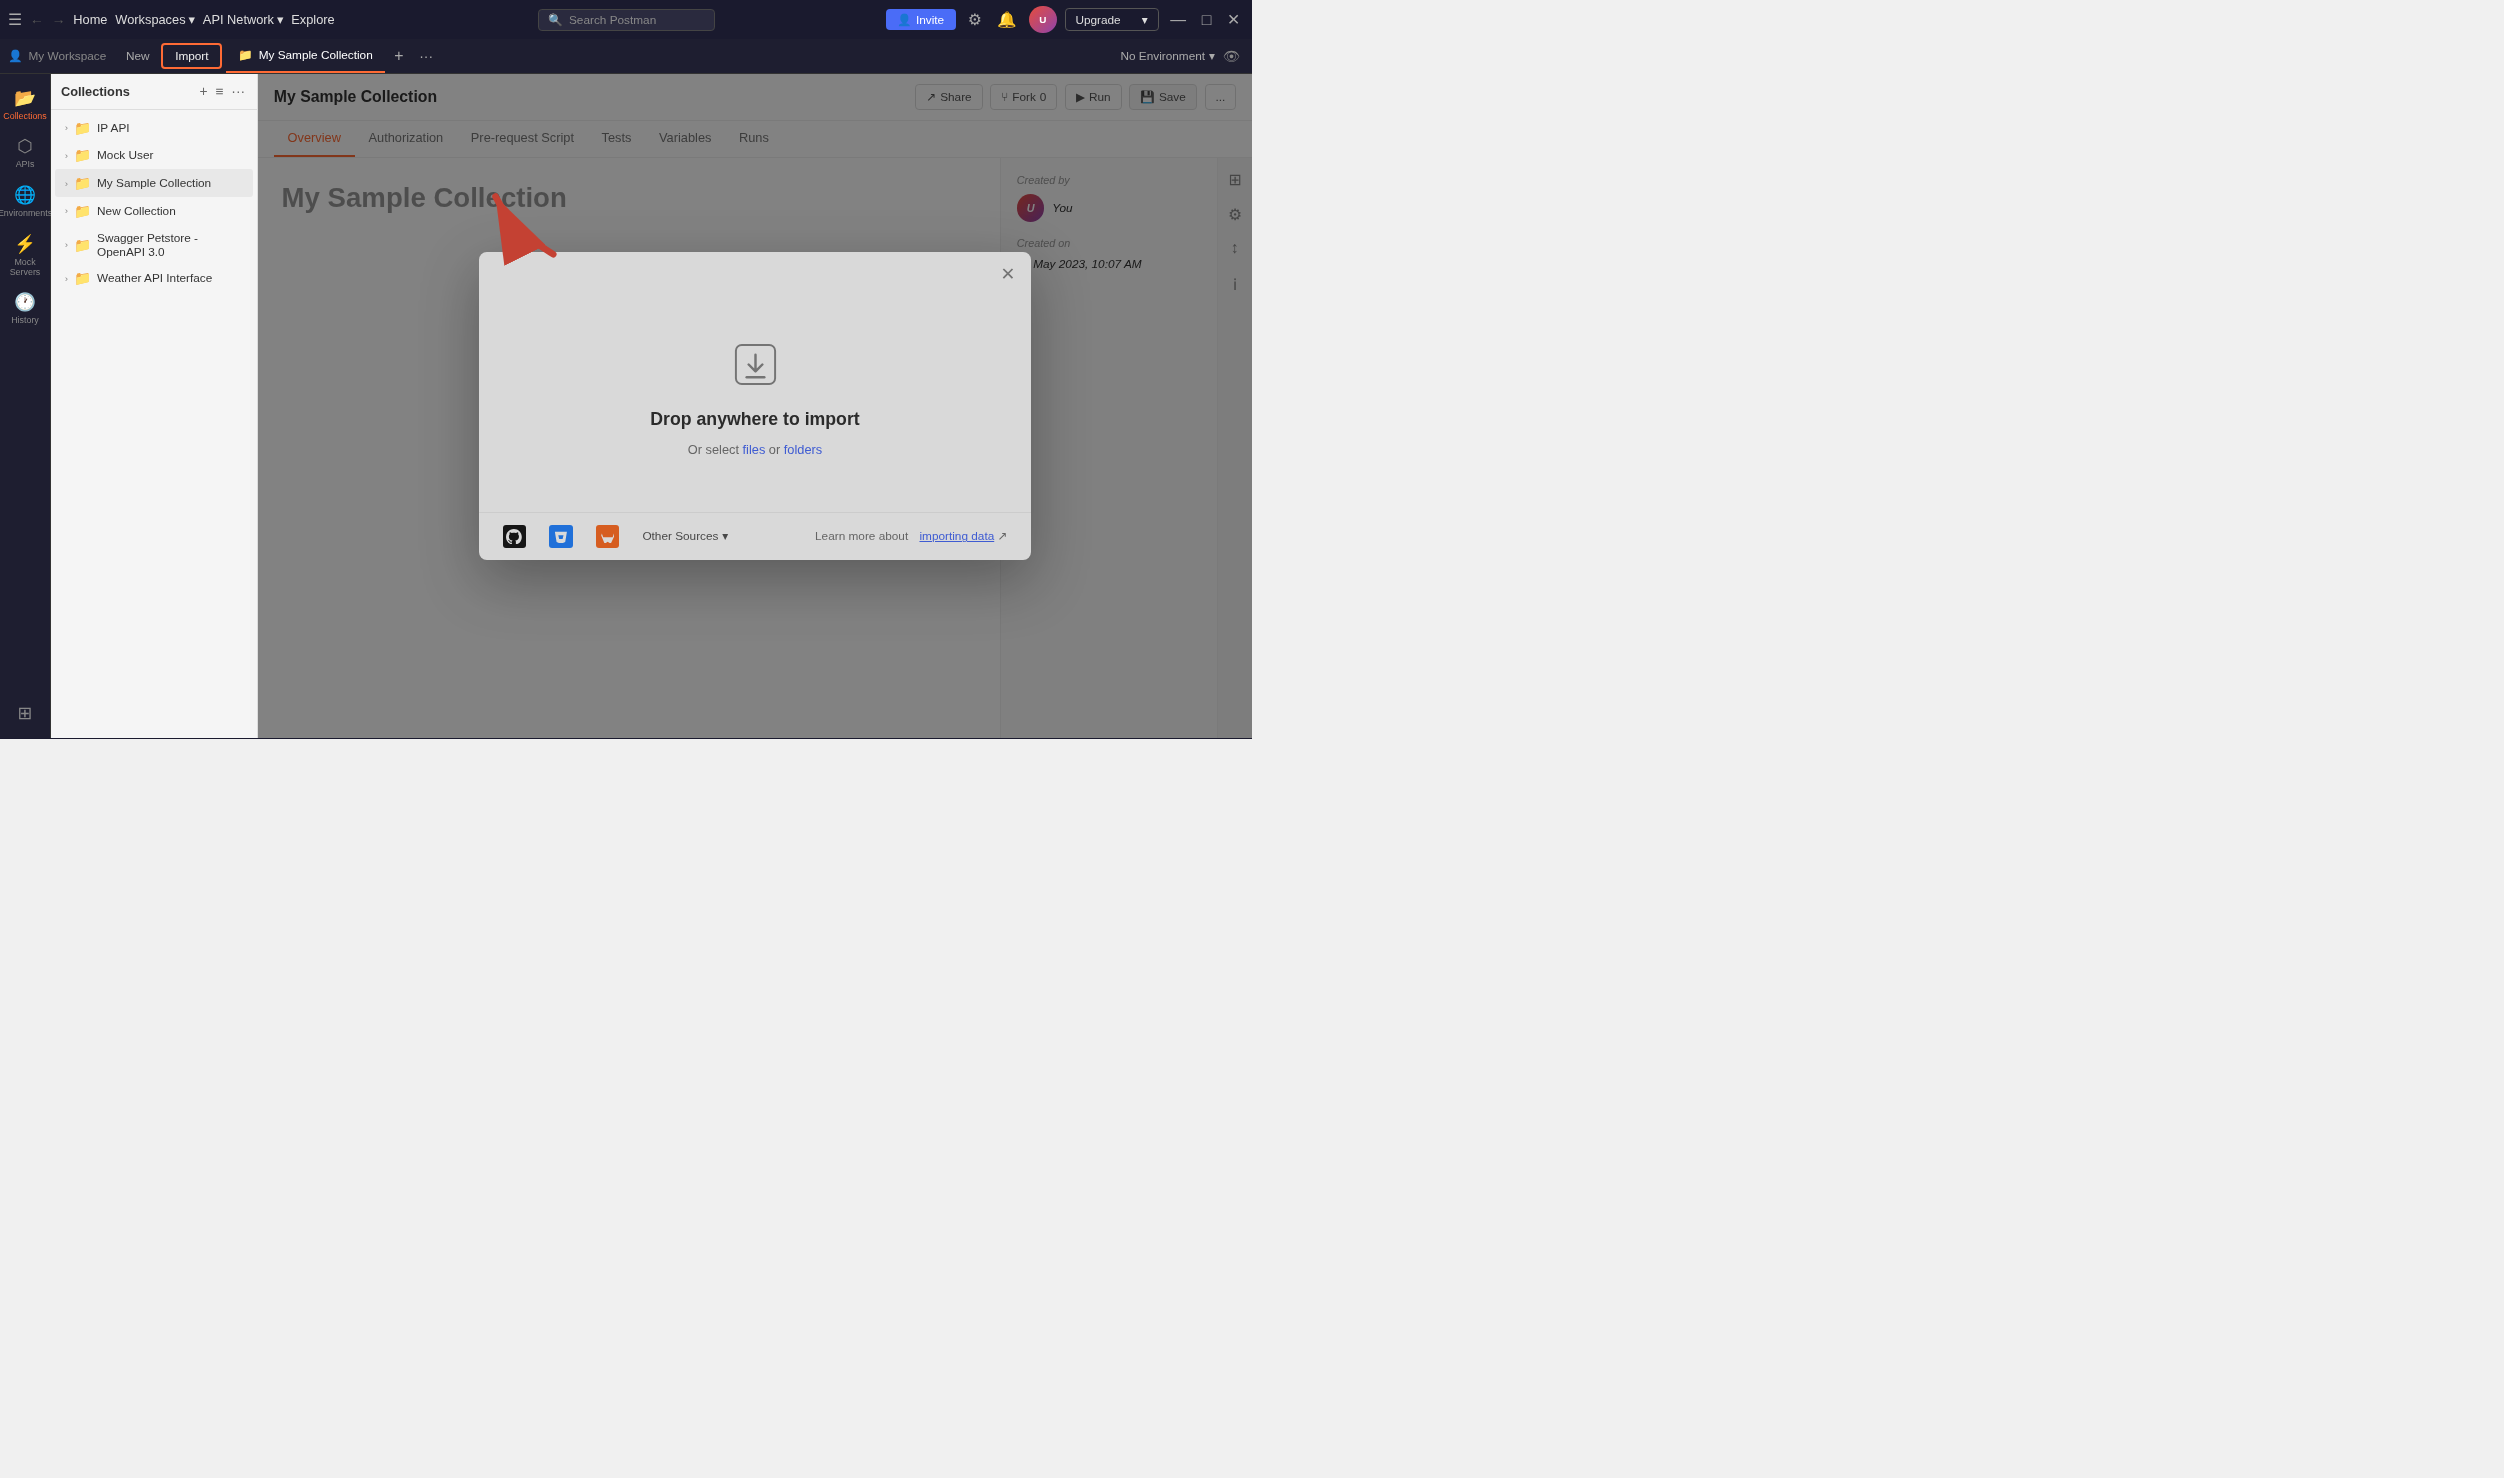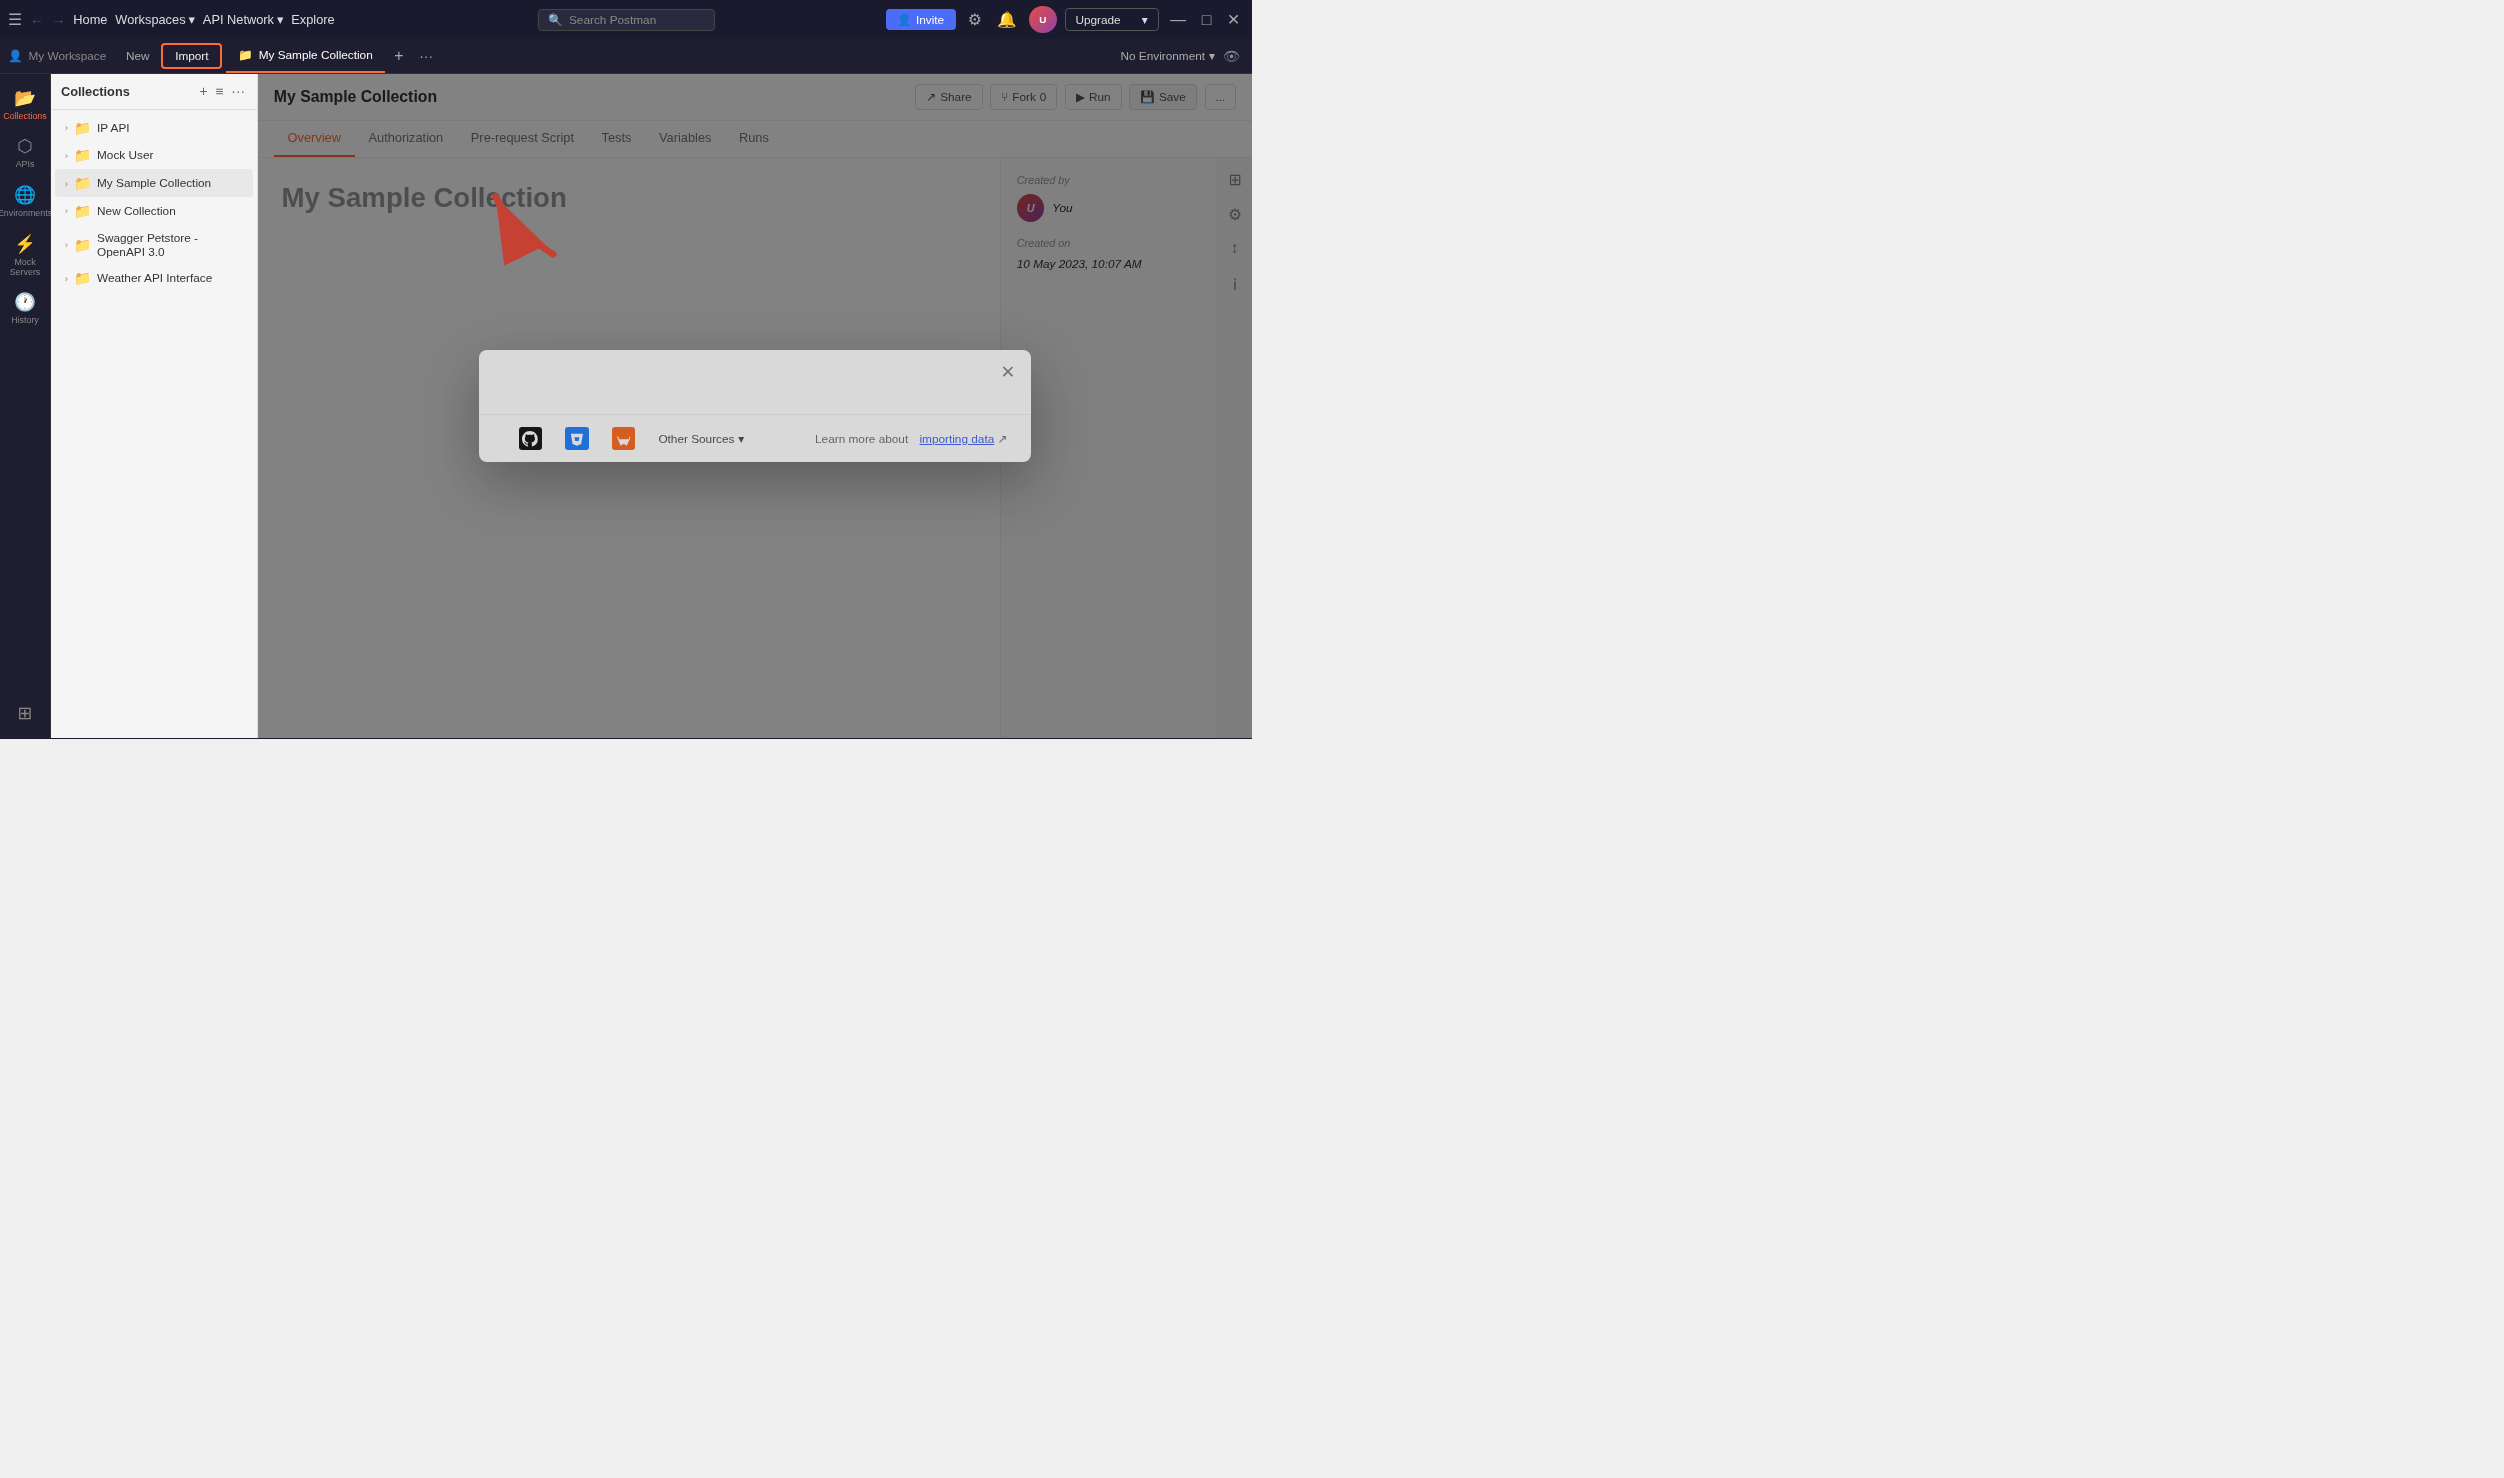--- a/index.html
+++ b/index.html
@@ -169,21 +169,21 @@
       padding: 39px 19.7px; gap: 11.8px;
     }
     .drop-icon { font-size: 39px; color: #888; }
     .drop-title { font-size: 17.7px; font-weight: 600; color: #333; }
     .drop-sub { font-size: 12.8px; color: #777; }
     .drop-link { color: #4a6cf7; text-decoration: none; cursor: pointer; }
     .modal-footer {
       display: flex; align-items: center; justify-content: space-between;
       padding: 11.8px 23.6px; border-top: 1px solid #f0f0f0;
     }
-    .footer-sources { display: flex; align-items: center; gap: 23px; margin-left: 16px; }
+    .footer-sources { display: flex; align-items: center; gap: 23px; }
     .source-icon { width: 23.6px; height: 23.6px; border-radius: 3px; display: flex; align-items: center; justify-content: center; font-size: 13.8px; }
     .github-icon { background: #1a1a1a; color: white; font-size: 15.8px; }
     .bitbucket-icon { background: #2684ff; color: white; }
     .gitlab-icon { background: #fc6d26; color: white; }
     .other-sources-btn {
       display: flex; align-items: center; gap: 3.9px; background: none; border: none;
       color: #555; font-size: 11.8px; cursor: pointer;
     }
     .footer-link { font-size: 11.8px; color: #777; }
     .footer-link a { color: #4a6cf7; text-decoration: underline; cursor: pointer; margin-left: 8px; }
@@ -410,20 +410,33 @@
           </marker>
         </defs>
         <path d="M90,90 Q40,60 20,20" stroke="#e74c3c" stroke-width="8" fill="none" marker-end="url(#arrowhead)" stroke-linecap="round"></path>
       </svg>
 
       <div class="modal">
         <div class="modal-header">
           <button class="modal-close">✕</button>
         </div>
         <div class="modal-body">
+          <div class="modal-drop-area">
+            <div class="drop-icon">
+              <svg width="49" height="49" viewBox="0 0 50 50" fill="none">
+                <rect x="5" y="5" width="40" height="40" rx="6" stroke="#888" stroke-width="2" fill="none"></rect>
+                <path d="M25 15 L25 32 M18 25 L25 32 L32 25" stroke="#888" stroke-width="2.5" stroke-linecap="round" stroke-linejoin="round"></path>
+                <path d="M16 38 L34 38" stroke="#888" stroke-width="2.5" stroke-linecap="round"></path>
+              </svg>
+            </div>
+            <div class="drop-title">Drop anywhere to import</div>
+            <div class="drop-sub">
+              <span>Or select </span><span class="drop-link">files</span><span> or </span><span class="drop-link">folders</span>
+            </div>
+          </div>
         </div>
         <div class="modal-footer">
           <div class="footer-sources">
             <div class="source-icon github-icon">
               <svg width="15.8" height="15.8" viewBox="0 0 16 16" fill="white">
                 <path d="M8 0C3.58 0 0 3.58 0 8c0 3.54 2.29 6.53 5.47 7.59.4.07.55-.17.55-.38 0-.19-.01-.82-.01-1.49-2.01.37-2.53-.49-2.69-.94-.09-.23-.48-.94-.82-1.13-.28-.15-.68-.52-.01-.53.63-.01 1.08.58 1.23.82.72 1.21 1.87.87 2.33.66.07-.52.28-.87.51-1.07-1.78-.2-3.64-.89-3.64-3.95 0-.87.31-1.59.82-2.15-.08-.2-.36-1.02.08-2.12 0 0 .67-.21 2.2.82.64-.18 1.32-.27 2-.27.68 0 1.36.09 2 .27 1.53-1.04 2.2-.82 2.2-.82.44 1.1.16 1.92.08 2.12.51.56.82 1.27.82 2.15 0 3.07-1.87 3.75-3.65 3.95.29.25.54.73.54 1.48 0 1.07-.01 1.93-.01 2.2 0 .21.15.46.55.38A8.013 8.013 0 0016 8c0-4.42-3.58-8-8-8z"></path>
               </svg>
             </div>
             <div class="source-icon bitbucket-icon">
               <svg width="13.8" height="13.8" viewBox="0 0 32 32" fill="white">

